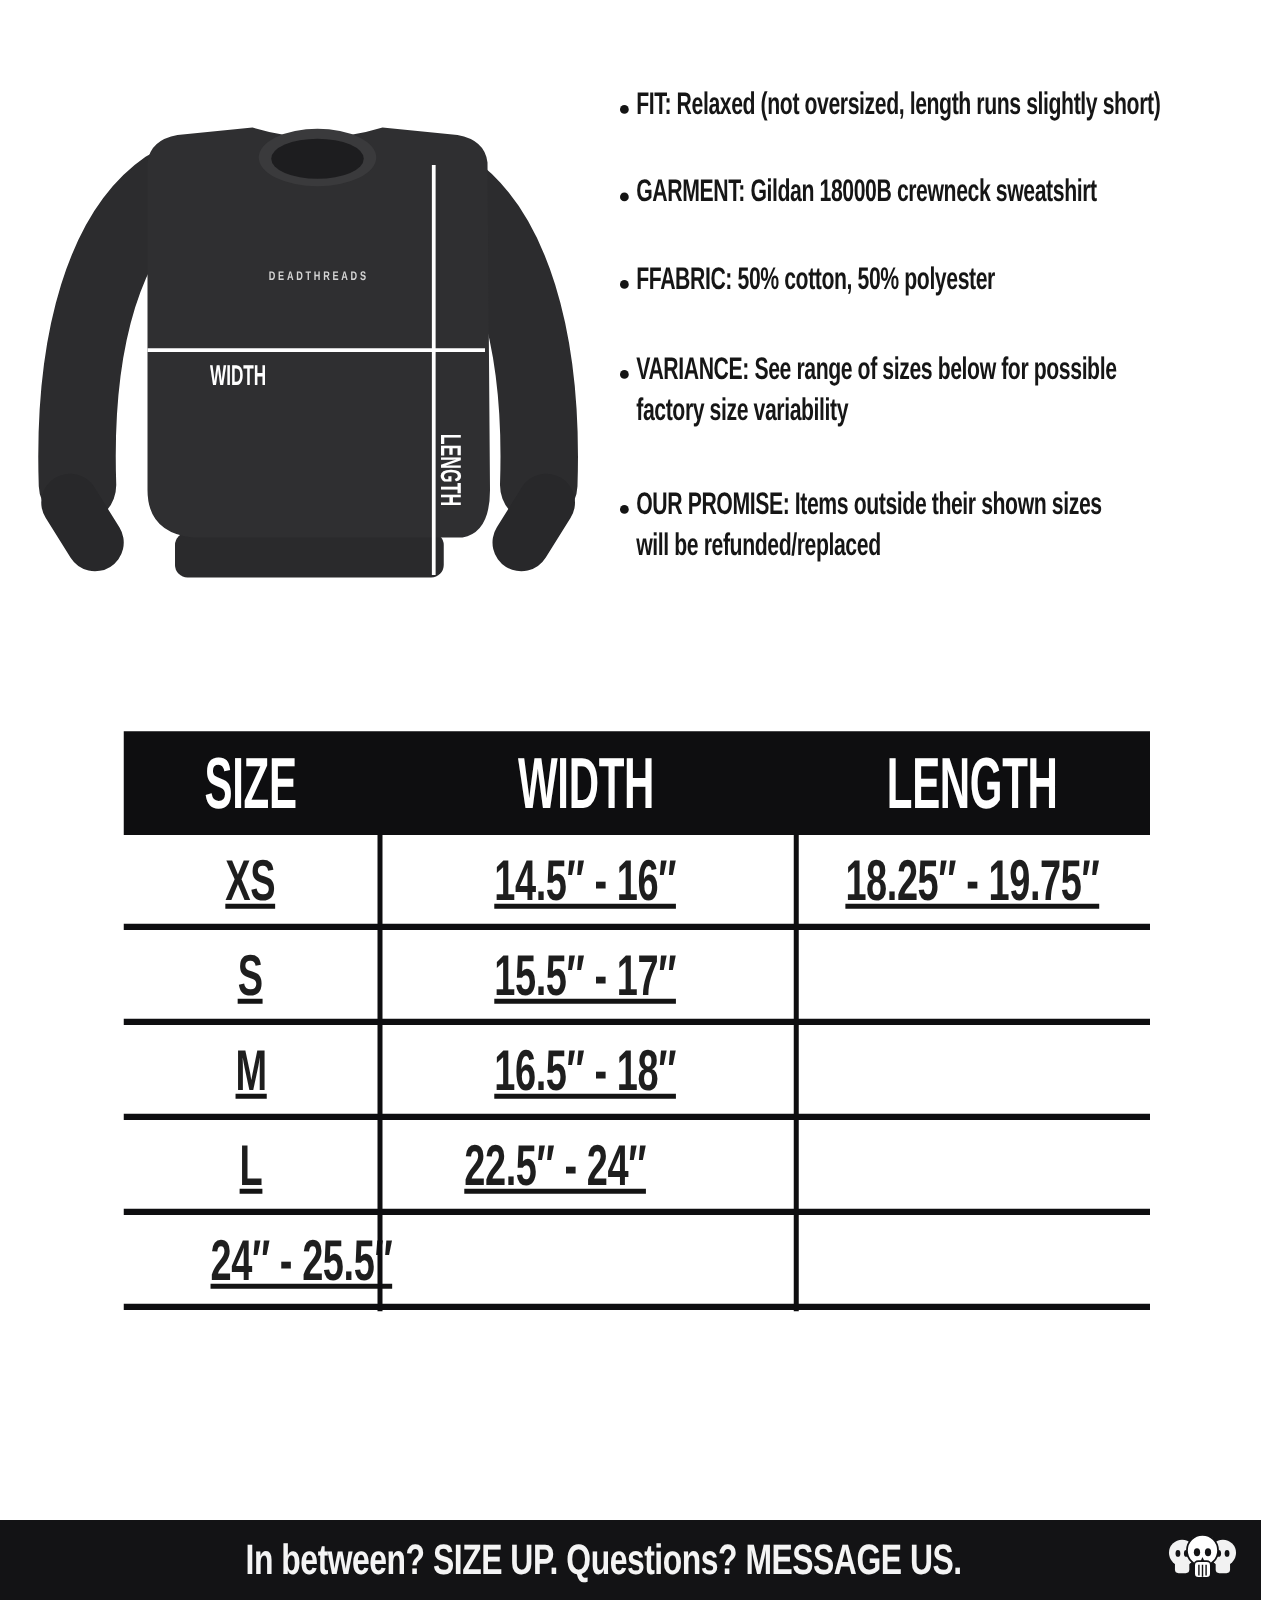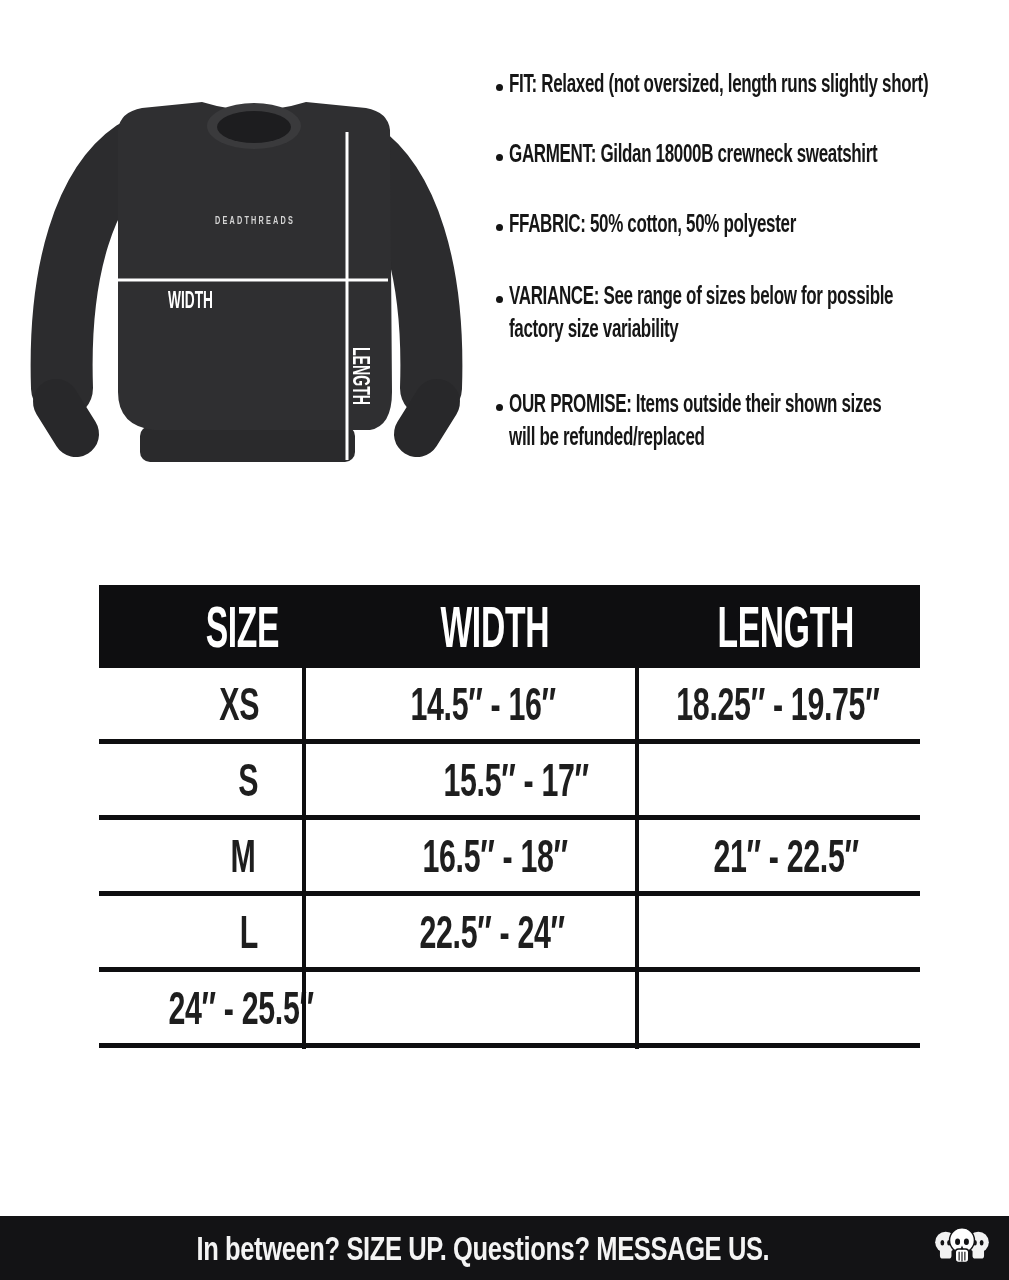--- a/index.html
+++ b/index.html
@@ -28,22 +28,22 @@
   .b2{top:137px;} .b2 .dot{top:17px;}
   .b3{top:207px;} .b3 .dot{top:17px;}
   .b4{top:279px;} .b4 .dot{top:17px;}
   .b5{top:387px;} .b5 .dot{top:17px;}
 
   
   .size-table{position:absolute;left:99px;top:585px;width:821px;height:464px;}
   .thead{display:flex;height:83px;background:#0e0e10;}
   .th{display:flex;align-items:center;justify-content:center;color:#ffffff;font-size:58px;}
   .th .cx{transform:scaleX(.58);transform-origin:50% 50%;}
-  .col1{width:203px;margin-left:48px;} .col2{width:333px;} .col3{width:285px;}
-  .trow{display:flex;height:76px;box-sizing:border-box;border-bottom:5px solid #0e0e10;}
+  .col1{width:203px;} .col2{width:333px;} .col3{width:285px;}
+  .trow{display:flex;height:76px;box-sizing:border-box;border-bottom:5px solid #0e0e10;text-decoration:underline;}
   .td{display:flex;align-items:center;justify-content:center;font-size:46px;color:#1e1e1e;}
   .td .cx{transform:scaleX(.66);transform-origin:50% 50%;}
   .vdiv{position:absolute;top:83px;width:4px;height:381px;background:#0e0e10;}
   .vdiv.d1{left:203px;} .vdiv.d2{left:536px;}
 
   
   .footer{position:absolute;left:0;top:1216px;width:1009px;height:64px;background:#131315;padding-left:26px;}
   .footer-text{position:absolute;left:0;right:0;top:0;height:64px;display:flex;align-items:center;justify-content:center;transform:translateX(-35px);color:#f4f4f4;font-size:34px;}
   .footer-text .cx{transform:scaleX(.75);transform-origin:50% 50%;}
   .logo{position:absolute;right:42px;top:9px;width:62px;height:46px;}
@@ -146,23 +146,20 @@
           <span class="cx">15.5″ - 17″</span>
         </div>
     </div>
     <div class="trow">
       <div class="td col1">
           <span class="cx">M</span>
         </div>
       <div class="td col2">
           <span class="cx">16.5″ - 18″</span>
         </div>
-      <div class="td col3">
-          <span class="cx">21″ - 22.5″</span>
-        </div>
     </div>
     <div class="trow">
       <div class="td col1">
           <span class="cx">L</span>
         </div>
       <div class="td col3">
           <span class="cx">22.5″ - 24″</span>
         </div>
     </div>
     <div class="trow">

